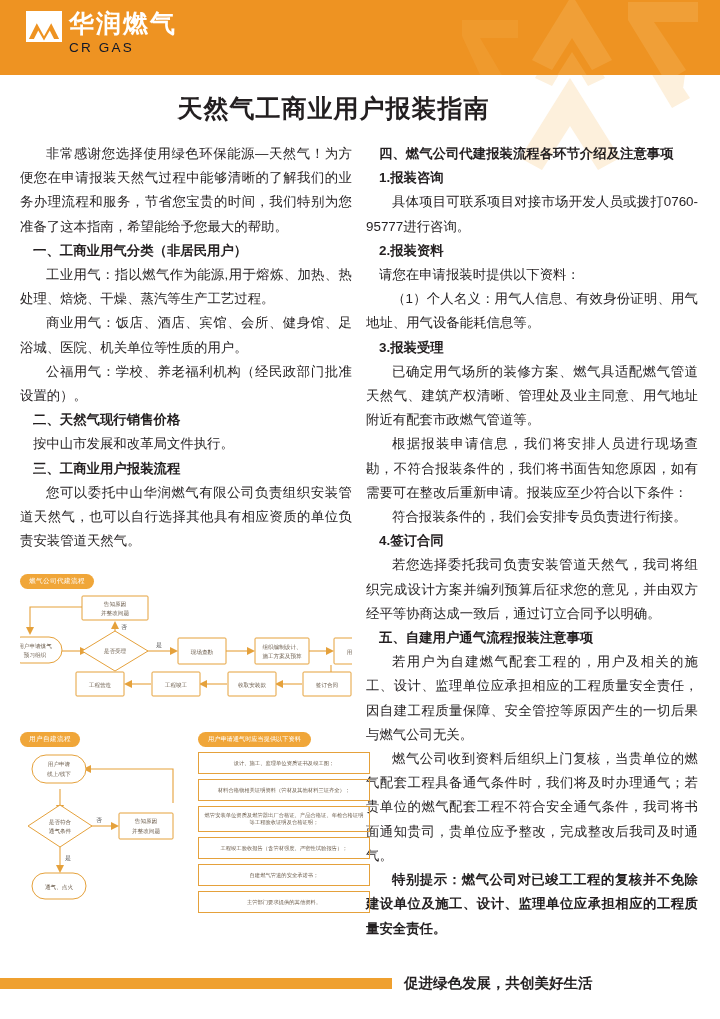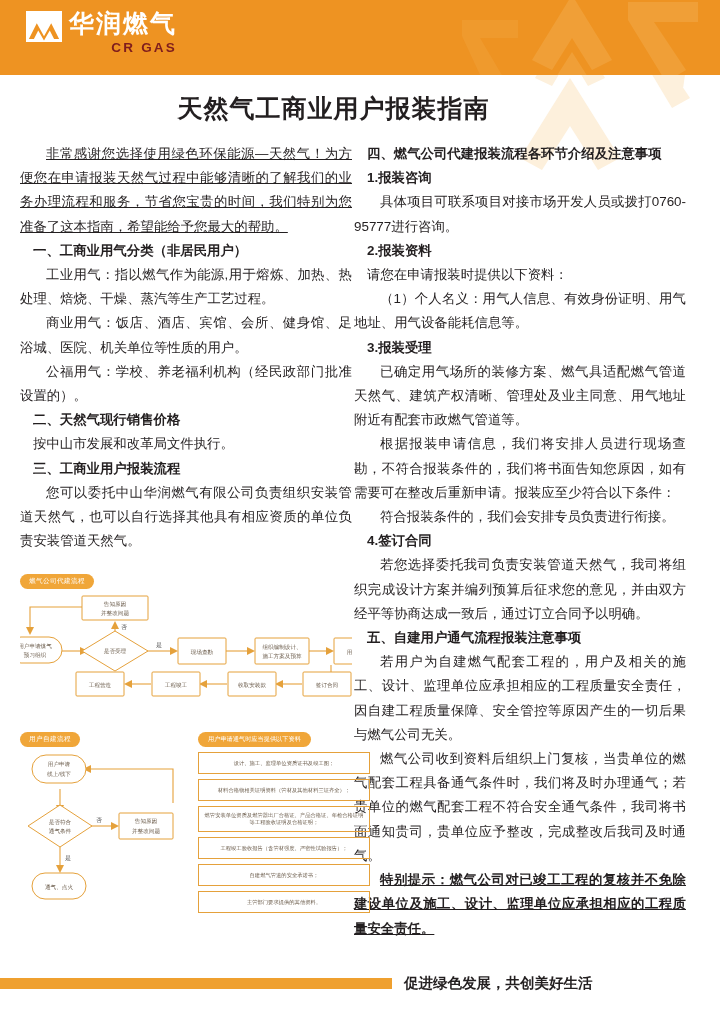--- a/index.html
+++ b/index.html
@@ -52,33 +52,33 @@
     top: 9px;
     display: flex;
     align-items: flex-start;
     z-index: 3;
   }
   .logo-mark {
     width: 36px; height: 36px;
     margin-right: 7px;
     margin-top: 2px;
   }
-  .logo-texts { display: flex; flex-direction: column; align-items: flex-end; }
+  .logo-texts { display: flex; flex-direction: column; }
   .logo-cn {
     color: #ffffff;
     font-size: 25px;
     font-weight: bold;
     letter-spacing: 2px;
     line-height: 29px;
     font-family: "Liberation Serif", "DejaVu Serif", serif;
   }
   .logo-en {
-    color: #7f1d1d;
+    color: #0f172a;
     font-size: 13.5px;
-    font-weight: bold;
+    font-weight: normal;
     letter-spacing: 2.2px;
     line-height: 16px;
     margin-top: 2px;
   }
 
   
   .doc-title {
     position: absolute;
     top: 92px;
     left: 0;
@@ -98,32 +98,32 @@
     left: 0;
     width: 720px;
     z-index: 2;
     display: flex;
   }
   .col {
     width: 332px;
     box-sizing: border-box;
   }
   .col-left  { margin-left: 20px; }
-  .col-right { margin-left: 2px; }
+  .col-right { margin-left: 14px; }
 
   .para {
     font-size: 13.4px;
     line-height: 24.2px;
     text-align: justify;
     text-justify: inter-ideograph;
     margin: 0;
     font-weight: bold;
     letter-spacing: 0px;
   }
-  .para.indent { text-indent: 26px; text-decoration: underline; }
+  .para.indent { text-indent: 26px; }
   .para.heading { font-weight: bold; text-indent: 13px; }
   .para.sub { font-weight: bold; text-indent: 13px; }
   .para.normal { font-weight: normal; }
   .para.hang { text-indent: 26px; font-weight: normal; }
   .para.plain { font-weight: normal; text-indent: 13px; }
 
   
   .chart-block { margin-top: 16px; position: relative; }
   .chart-tag {
     display: inline-block;

